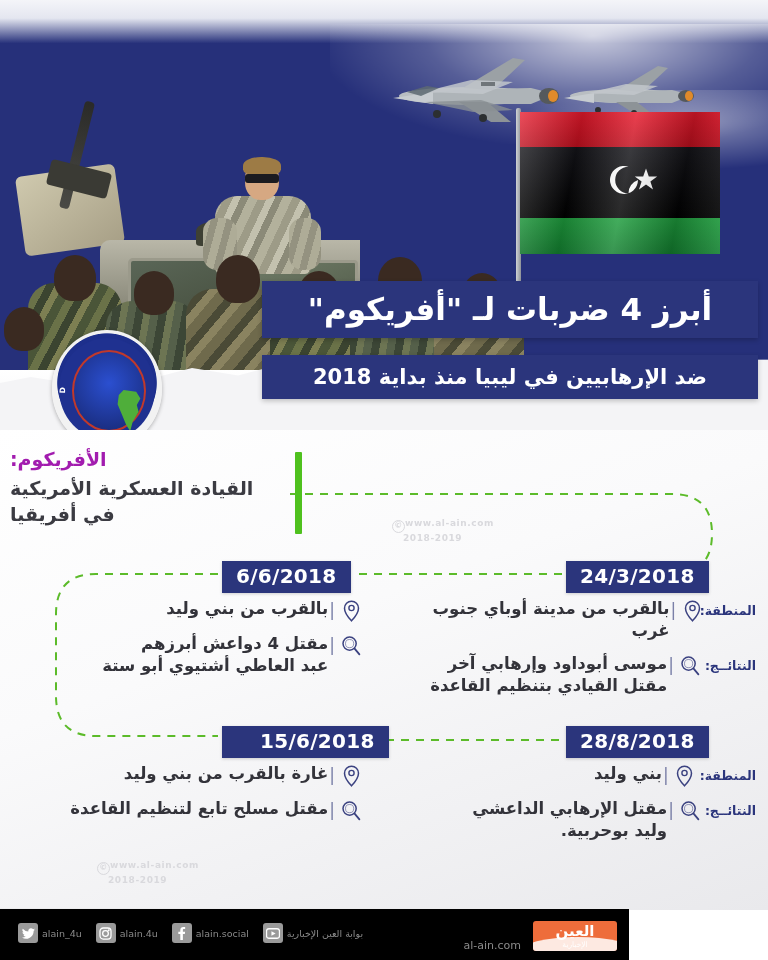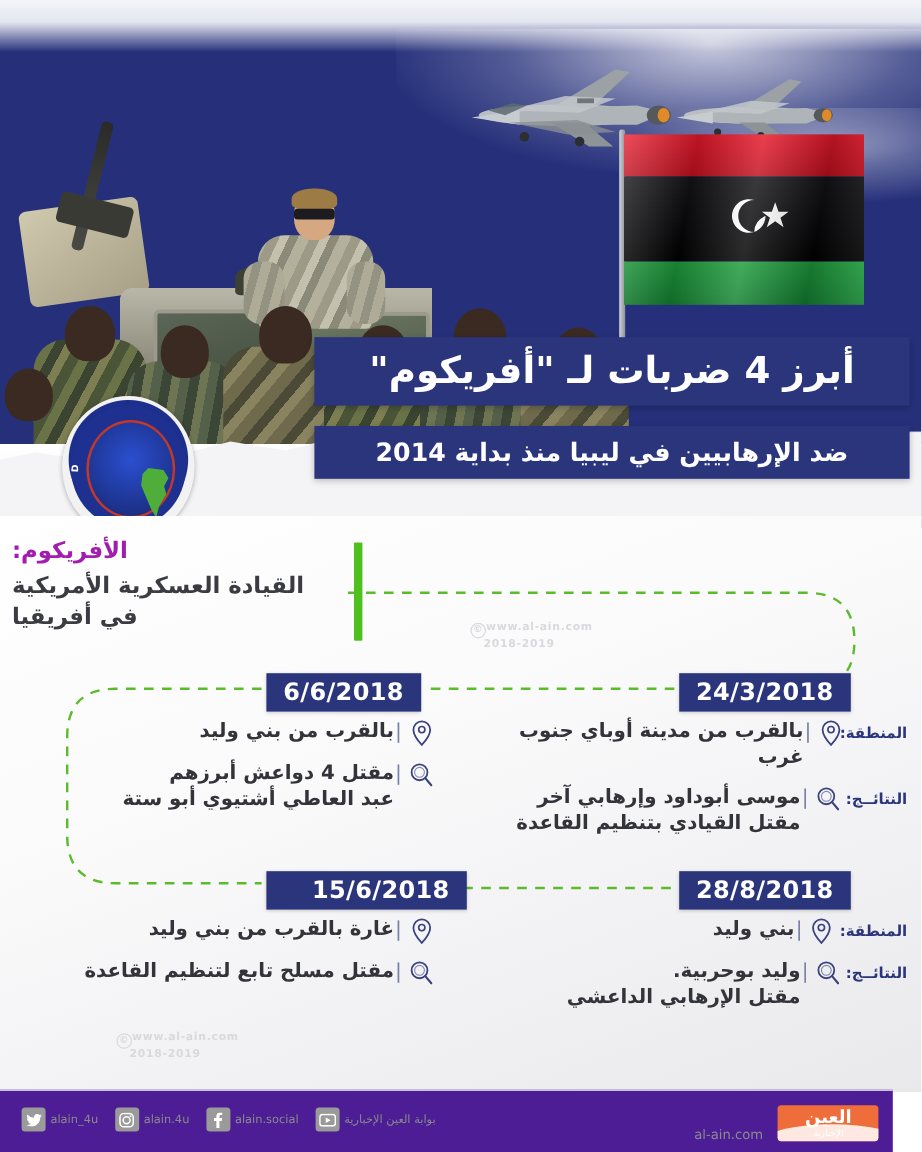--- a/index.html
+++ b/index.html
@@ -210,22 +210,22 @@
   
   .wm{position:absolute;color:#d9d9dd;font-size:9px;font-weight:bold;line-height:1.25;
       letter-spacing:.6px;direction:ltr;text-align:left;}
   .wm .c{display:inline-block;border:1px solid #d9d9dd;border-radius:50%;
          width:11px;height:11px;line-height:10px;text-align:center;font-size:8px;
          margin-left:2px;vertical-align:-2px;}
   .wm1{left:390px;top:518px;}
   .wm2{left:95px;top:860px;}
 
   
-  .footer{position:absolute;left:0;top:908px;width:744px;height:52px;
-          background:#4c1d95;border-top:1px solid #ececee;}
+  .footer{position:absolute;left:0;top:908px;width:629px;height:52px;
+          background:#000000;border-top:1px solid #ececee;}
   .social{position:absolute;left:18px;top:14px;display:flex;align-items:center;direction:ltr;}
   .soc{display:flex;align-items:center;margin-right:14px;}
   .soc-ic{width:20px;height:20px;background:#9a9a9a;border-radius:3px;
           display:flex;align-items:center;justify-content:center;color:#fff;}
   .soc-tx{font-size:9.5px;color:#8a8a8a;margin-left:4px;white-space:nowrap;}
   .soc-tx.ar{direction:rtl;font-size:9.5px;}
   .foot-url{position:absolute;right:108px;top:30px;font-size:11px;color:#8a8a8a;direction:ltr;}
   .brand{position:absolute;right:12px;top:12px;width:84px;height:30px;
          background:#ee6d3b;border-radius:3px;overflow:hidden;
          display:flex;flex-direction:column;align-items:center;justify-content:center;}
@@ -341,21 +341,21 @@
         <textPath href="#sealArc" startOffset="4%">UNITED STATES AFRICA COMMAND</textPath>
       </text>
     </svg>
     <div class="seal-stars">★★★</div>
   </div>
 
   <div class="title-band">
     <div class="t">أبرز 4 ضربات لـ "أفريكوم"</div>
   </div>
   <div class="subtitle-band">
-    <div class="t">ضد الإرهابيين في ليبيا منذ بداية 2014</div>
+    <div class="t">ضد الإرهابيين في ليبيا منذ بداية 2018</div>
   </div>
 
   <div class="body-area"></div>
 
   <svg class="snake" viewBox="0 0 768 480">
     <g fill="none" stroke="#5cbb2a" stroke-width="2" stroke-dasharray="8 7" stroke-linecap="butt">
 
       <path d="M 290 64 L 672 64 Q 712 64 712 104 Q 712 144 672 144"></path>
 
       <path d="M 562 144 L 356 144"></path>
@@ -450,22 +450,22 @@
       <div class="row-label">النتائــج:</div>
       <div class="row-icon">
         <svg class="ic" width="20" height="22" viewBox="0 0 20 22">
           <circle cx="8.6" cy="8.6" r="6.6" fill="none" stroke="#3b4280" stroke-width="1.5"></circle>
           <circle cx="8.6" cy="8.6" r="4.1" fill="none" stroke="#3b4280" stroke-width="0.9" opacity=".6"></circle>
           <line x1="13.4" y1="13.4" x2="18.4" y2="19.4" stroke="#3b4280" stroke-width="1.8" stroke-linecap="round"></line>
         </svg>
       </div>
       <div class="row-sep">|</div>
       <div class="row-text">
+        <div>مقتل الإرهابي الداعشي</div>
         <div>وليد بوحربية.</div>
-        <div>مقتل الإرهابي الداعشي</div>
       </div>
     </div>
   </div>
 
   <div class="card card-bl card-noLabel">
     <div class="row">
       <div class="row-icon">
         <svg class="ic" width="17" height="22" viewBox="0 0 17 22">
           <path d="M8.5 1.2c-3.9 0-7 3.1-7 7 0 5.2 7 12.6 7 12.6s7-7.4 7-12.6c0-3.9-3.1-7-7-7z" fill="none" stroke="#3b4280" stroke-width="1.5"></path>
           <circle cx="8.5" cy="8" r="2.6" fill="none" stroke="#3b4280" stroke-width="1.4"></circle>

